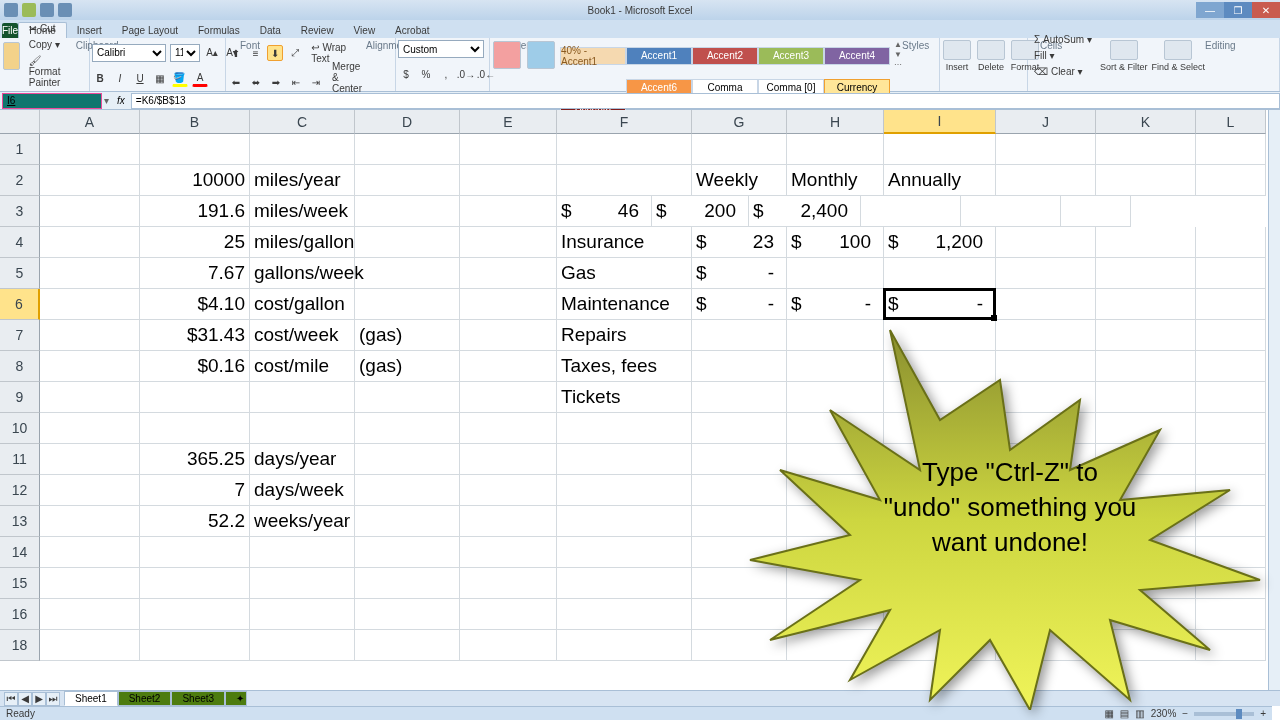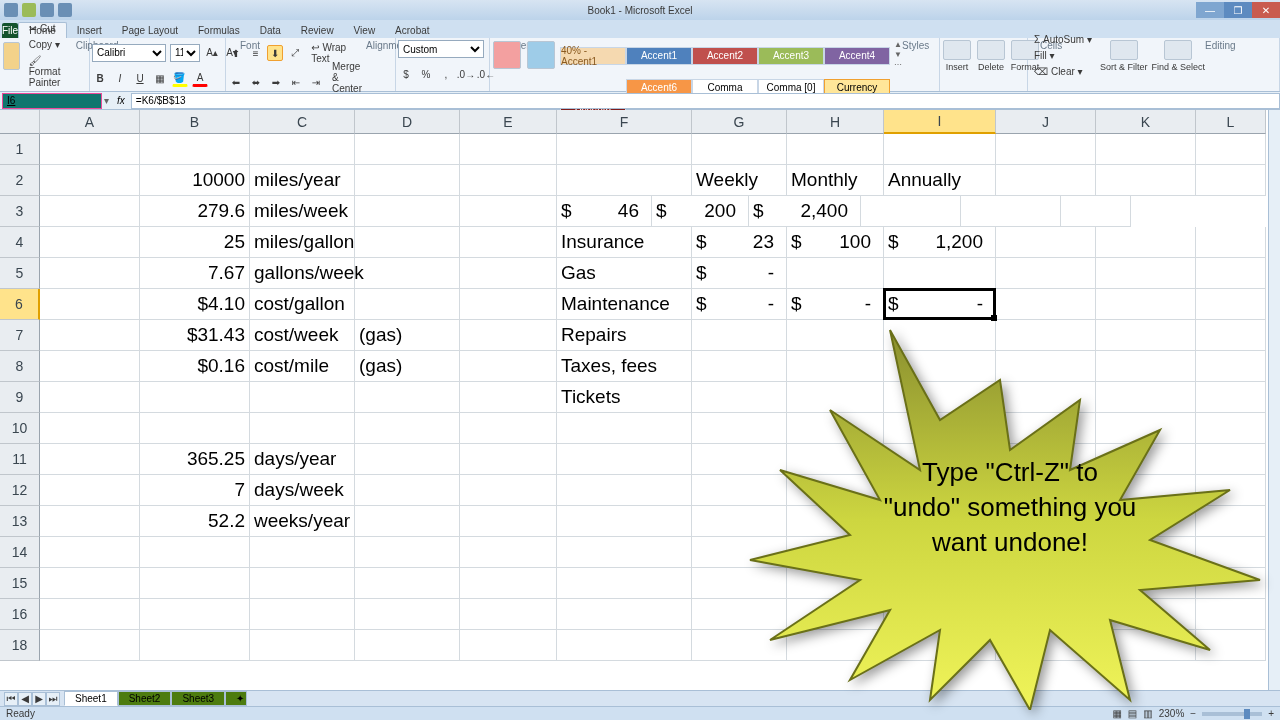--- a/index.html
+++ b/index.html
@@ -70,21 +70,21 @@
 .cJ { width: 100px; } .cK { width: 100px; } .cL { width: 70px; }
 
 
 .sheettabs { position: absolute; bottom: 14px; left: 0; right: 0; height: 16px; background: #d7e4f2; border-top: 1px solid #a9bfd6; display: flex; align-items: center; font-size: 10px; }
 .sheettabs .nav { display: flex; gap: 0; padding: 0 4px; }
 .sheettabs .nav div { width: 14px; text-align: center; color: #3a3a3a; border: 1px solid #a9bfd6; background: #e6eff7; }
 .sheettab { padding: 1px 10px; background: #4d7c0f; border: 1px solid #a9bfd6; }
 .sheettab.active { background: #fff; border-bottom-color: #fff; }
 
 
-.statusbar { position: absolute; bottom: 0; left: 0; right: 0; height: 14px; background: #cfe0f1; border-top: 1px solid #a9bfd6; font-size: 10px; padding-left: 6px; display: flex; align-items: center; color: #3a3a3a; }
+.statusbar { position: absolute; bottom: 0; left: 0; right: 8px; height: 14px; background: #cfe0f1; border-top: 1px solid #a9bfd6; font-size: 10px; padding-left: 6px; display: flex; align-items: center; color: #3a3a3a; }
 .statusbar .right { position: absolute; right: 6px; display: flex; align-items: center; gap: 6px; }
 
 
 .vscroll { position: absolute; top: 110px; right: 0; bottom: 30px; width: 12px; background: #e6eff7; border-left: 1px solid #a9bfd6; }
 
 
 .burst { position: absolute; left: 740px; top: 310px; width: 530px; height: 400px; z-index: 10; filter: drop-shadow(4px 4px 6px rgba(0,0,0,0.4)); }
 .burst svg { width: 100%; height: 100%; }
 .burst-text { position: absolute; left: 870px; top: 455px; width: 280px; z-index: 11; font-size: 26px; text-align: center; color: #000; line-height: 1.35; font-family: Calibri, sans-serif; }
 .bigicon { width: 28px; height: 28px; background: #dfe7ef; border: 1px solid #b8c6d4; border-radius: 2px; margin: 1px; }
@@ -313,21 +313,21 @@
         <div class="cell cG">Weekly</div>
         <div class="cell cH">Monthly</div>
         <div class="cell cI">Annually</div>
         <div class="cell cJ"></div>
         <div class="cell cK"></div>
         <div class="cell cL"></div>
       </div>
       <div class="row">
         <div class="rowh">3</div>
         <div class="cell cA"></div>
-        <div class="cell cB r">279.6</div>
+        <div class="cell cB r">191.6</div>
         <div class="cell cC">miles/week</div>
         <div class="cell cD"></div>
         <div class="cell cE"></div>
         <div class="cell cG acct">
           <span>$</span>
           <span style="padding-right: 8px;">46</span>
         </div>
         <div class="cell cH acct">
           <span>$</span>
           <span style="padding-right: 8px;">200</span>

